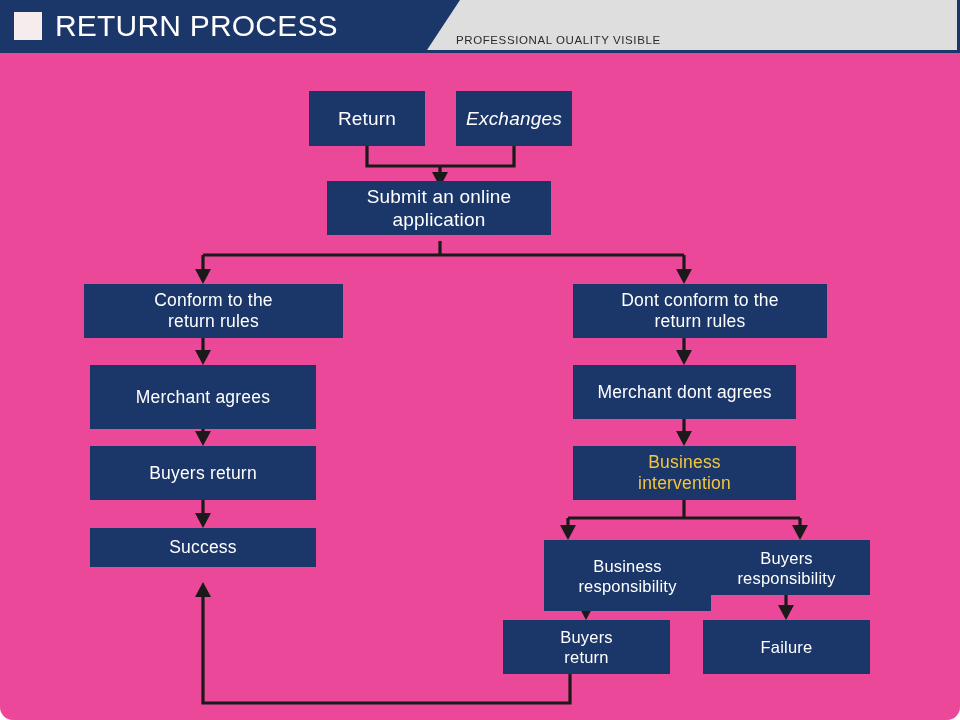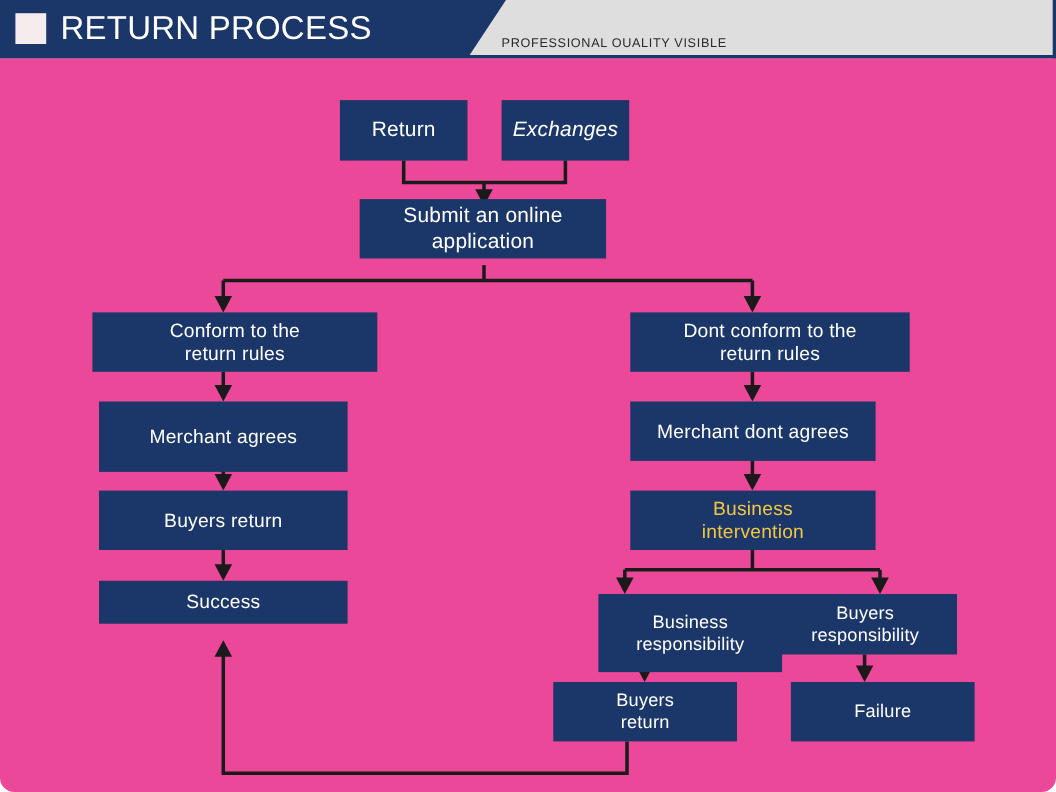--- a/index.html
+++ b/index.html
@@ -214,15 +214,15 @@
 
   <div class="node small" style="left:503px; top:540px; width:167px; height:71px;margin-left:41px;">Business
 responsibility</div>
 
   <div class="node small" style="left:703px; top:540px; width:167px; height:55px;">Buyers
 responsibility</div>
 
   <div class="node small" style="left:503px; top:620px; width:167px; height:54px;">Buyers
 return</div>
 
-  <div class="node small" style="left:703px; top:620px; width:167px; height:54px;margin-left:16px;">Failure</div>
+  <div class="node small" style="left:703px; top:620px; width:167px; height:54px;">Failure</div>
 
 </div>
 
 </body></html>

